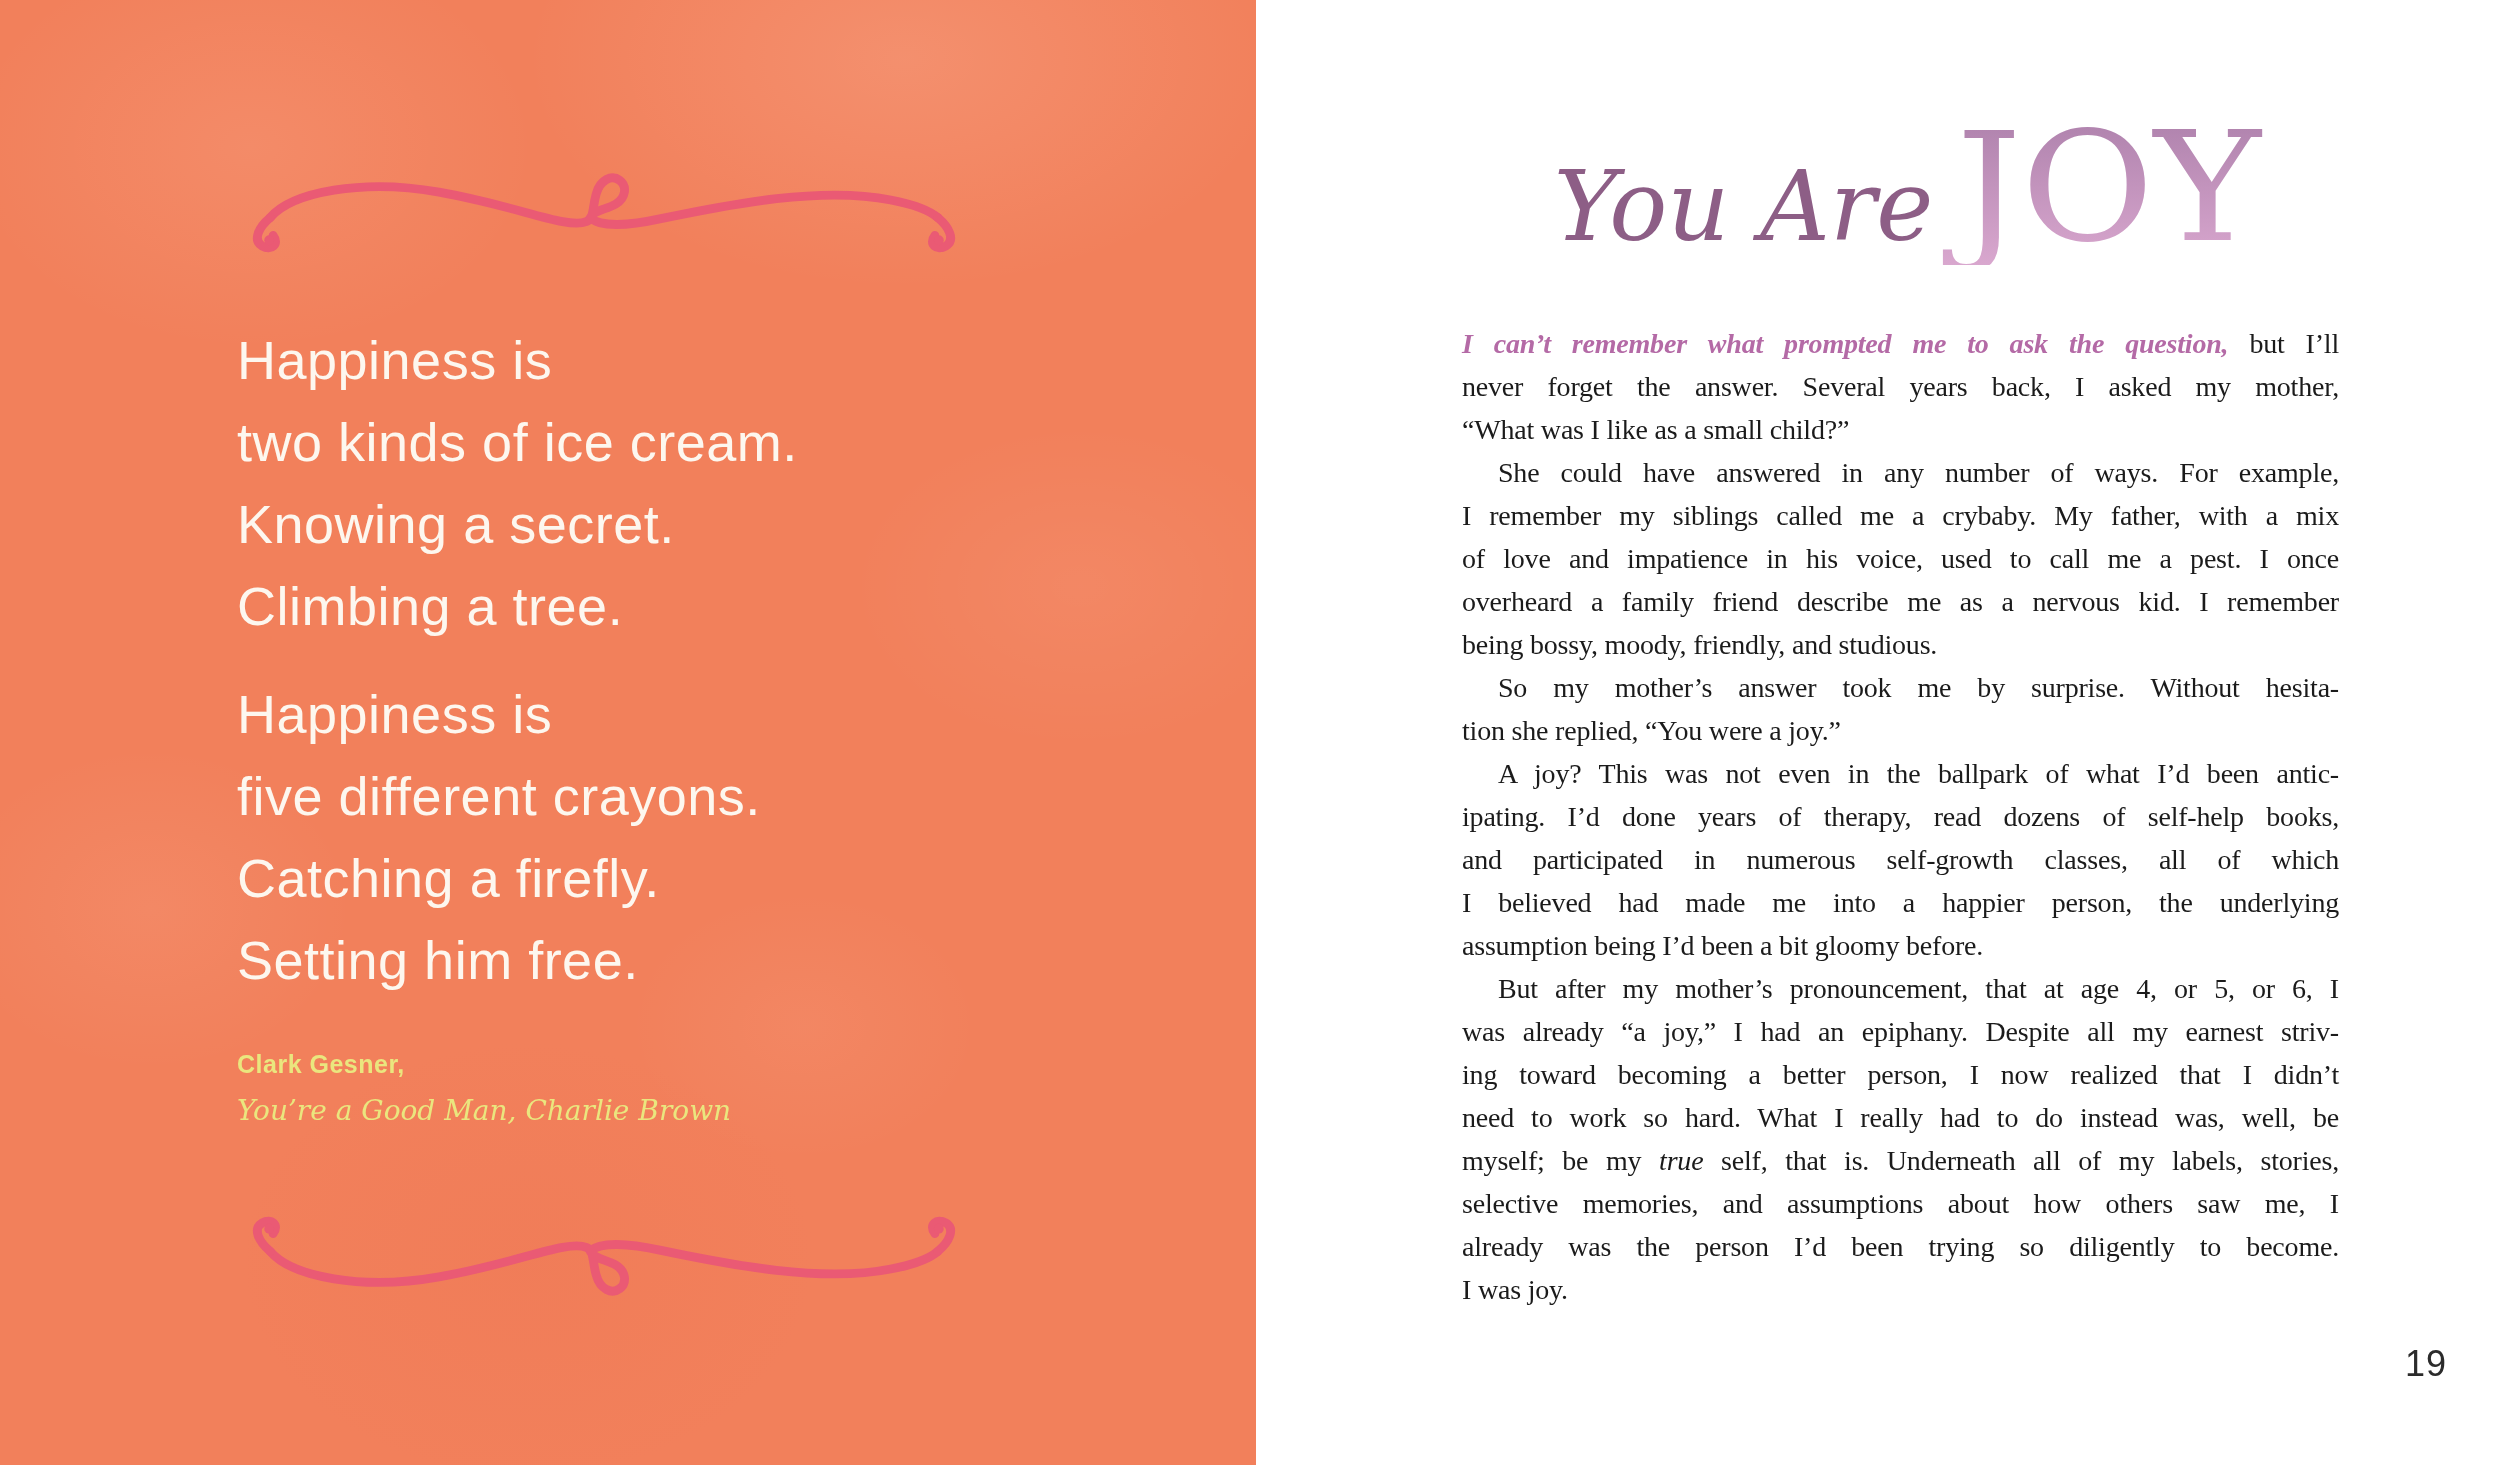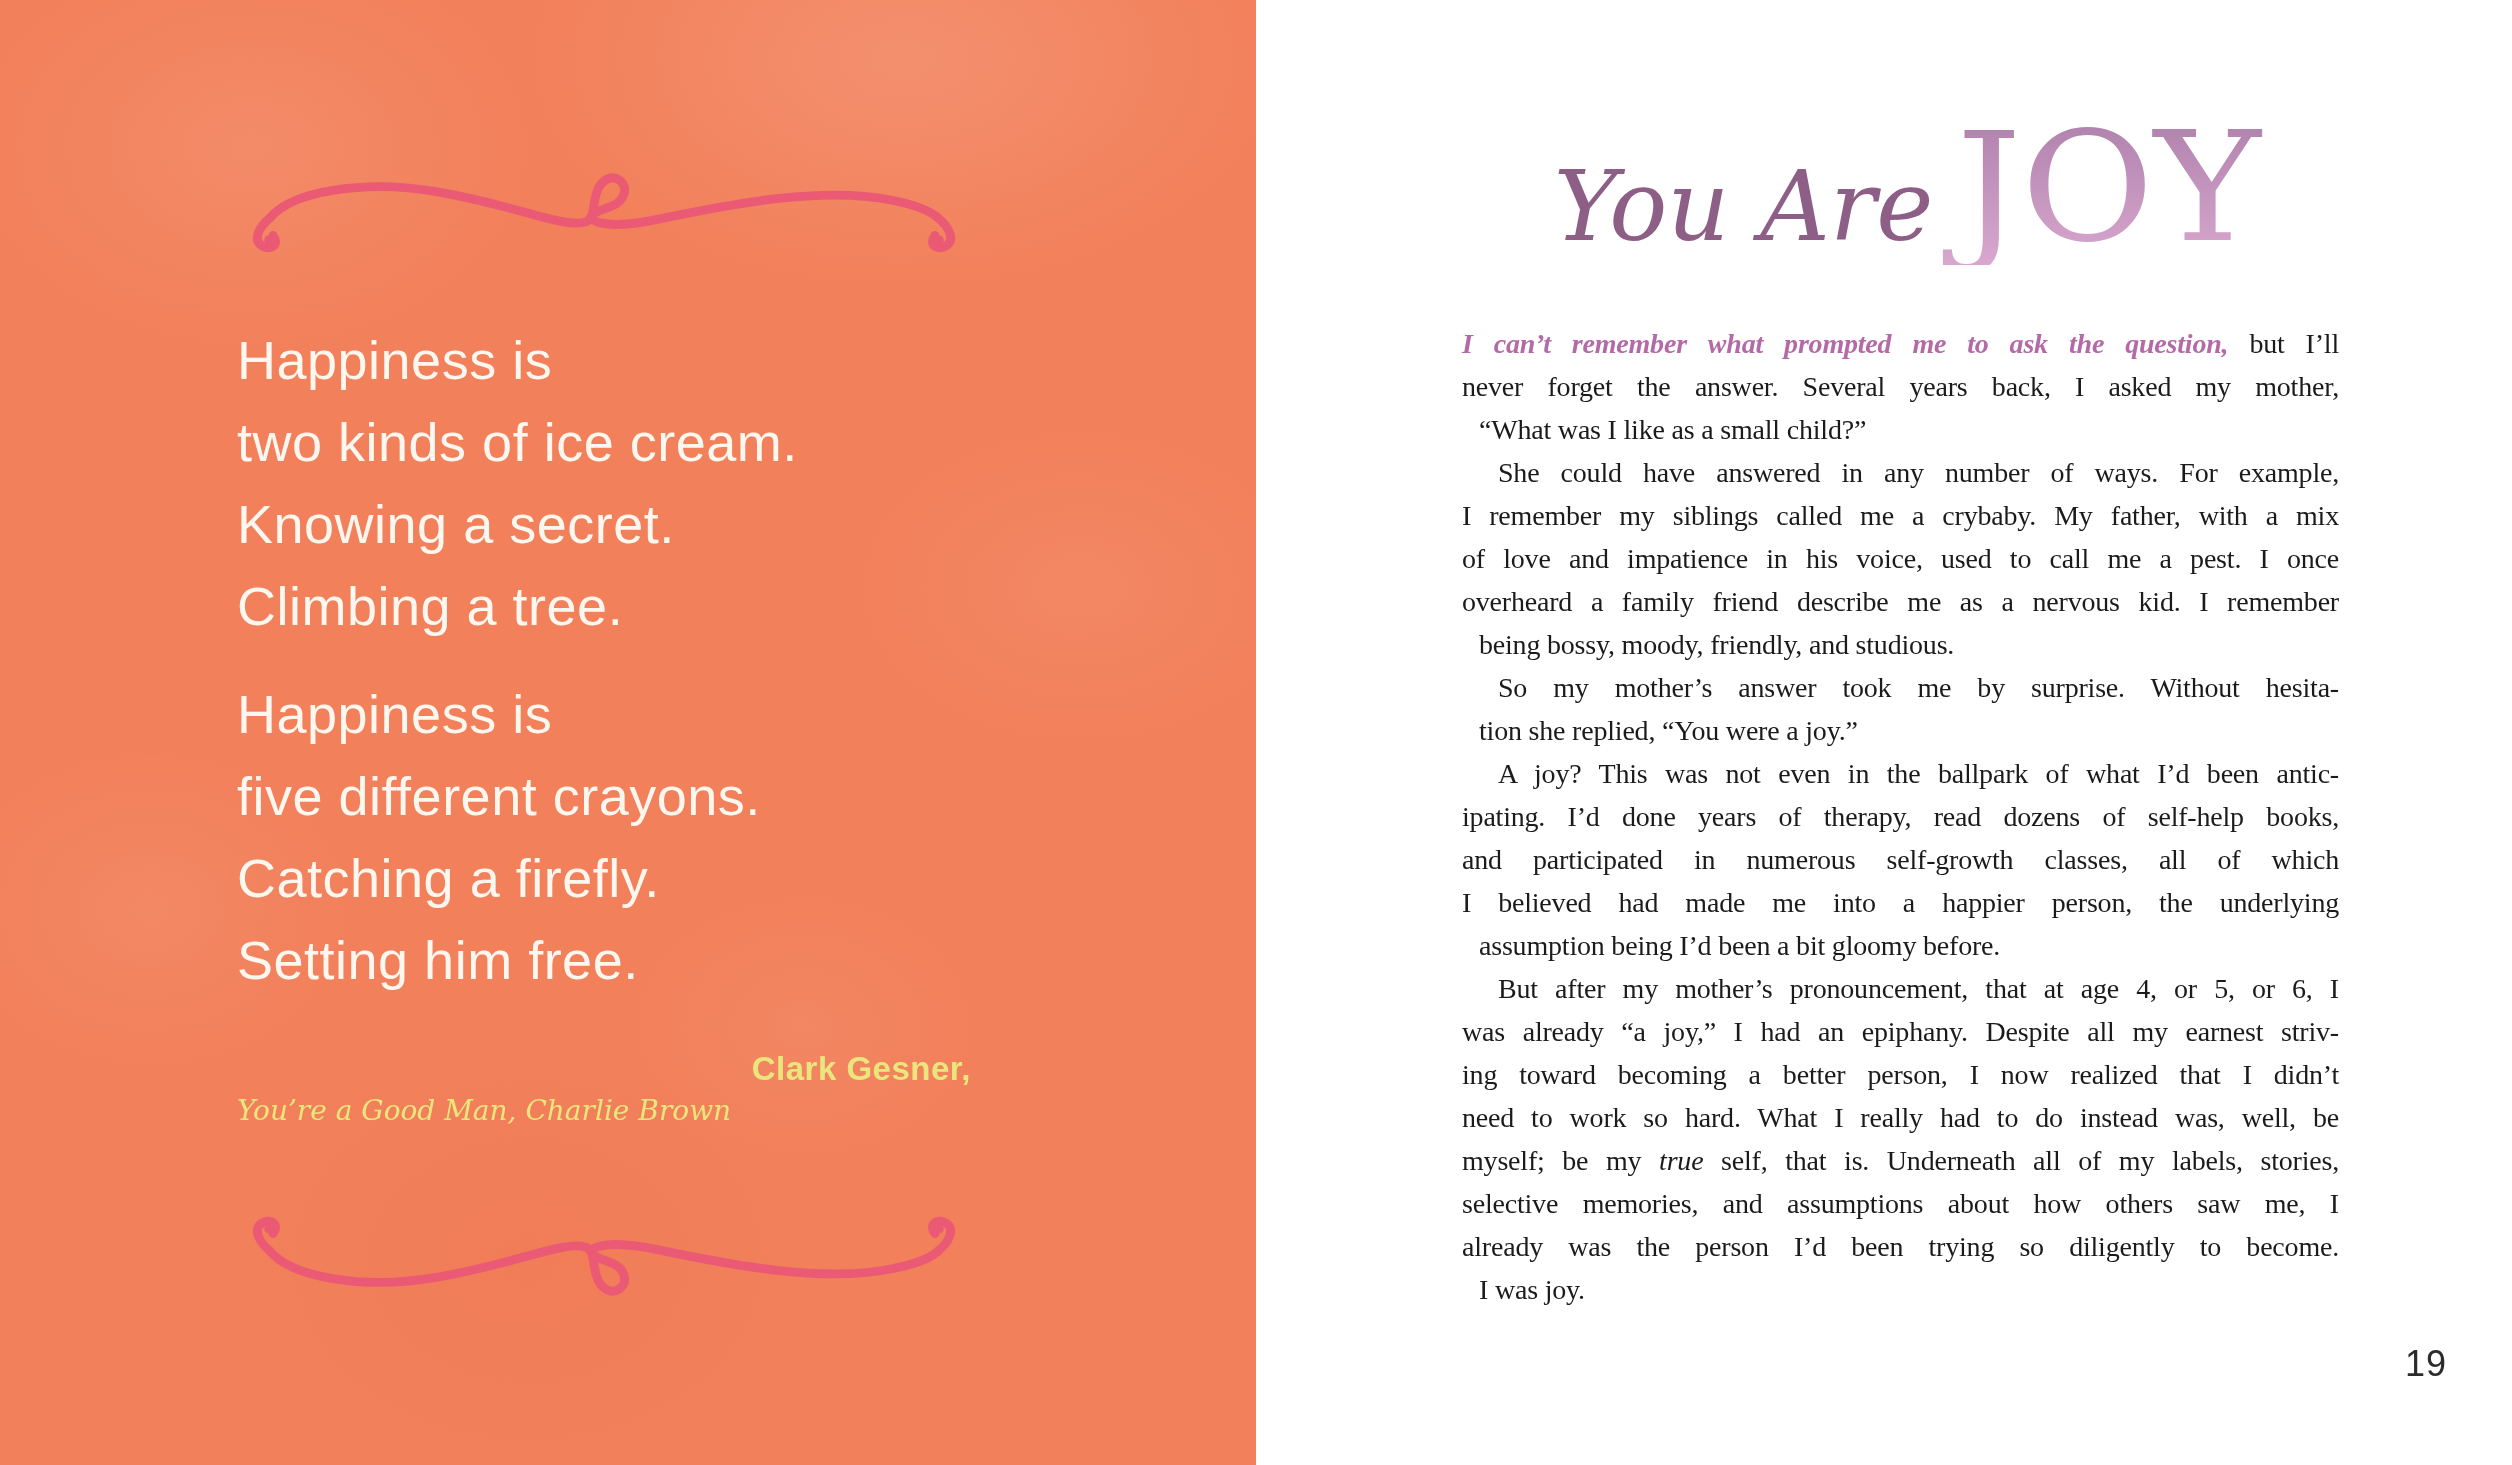--- a/index.html
+++ b/index.html
@@ -23,33 +23,33 @@
   .left-col{position:absolute;left:237px;top:0;width:734px;height:1466px;}
   .flourish{position:absolute;left:0;width:734px;height:108px;color:var(--flourish);}
   .flourish svg{width:100%;height:100%;display:block;}
   .flourish-top{top:147px;}
   .flourish-bottom{top:1214px;transform:scaleY(-1);}
   .stanza{position:absolute;left:0;width:734px;text-align:left;
           font-family:"Liberation Sans",sans-serif;font-weight:300;
           font-size:54px;line-height:82px;color:var(--quote);letter-spacing:0.5px;}
   .stanza-1{top:319px;}
   .stanza-2{top:673px;}
-  .attrib-name{position:absolute;left:0;top:1050px;width:734px;text-align:right;
-          font-family:"Liberation Sans",sans-serif;font-weight:bold;font-size:33px;
+  .attrib-name{position:absolute;left:0;top:1050px;width:734px;text-align:left;
+          font-family:"Liberation Sans",sans-serif;font-weight:bold;font-size:25px;
           color:var(--yellow);letter-spacing:0.5px;}
   .attrib-work{position:absolute;left:0;top:1094px;width:734px;
           font-family:"DejaVu Serif",serif;font-style:italic;font-size:28px;color:var(--yellow);}
   
   .page-right{position:absolute;left:1256px;top:0;width:1256px;height:1466px;background:#ffffff;}
   .title-svg{position:absolute;left:206px;top:120px;width:877px;height:145px;}
   .body-text{position:absolute;left:206px;top:322px;width:877px;
              font-family:"Liberation Serif",serif;font-size:28px;line-height:43px;
              color:var(--ink);letter-spacing:-0.2px;}
   .line{text-align:justify;text-align-last:justify;}
-  .line.noj{text-align:left;text-align-last:auto;margin-left:17px;}
+  .line.noj{text-align:left;text-align-last:auto;}
   .line.ind{text-indent:36px;}
   .lead{color:var(--lead);font-style:italic;font-weight:bold;}
   .em{font-style:italic;}
   .folio{position:absolute;right:65px;top:1343px;font-family:"Liberation Sans",sans-serif;
          font-weight:300;font-size:36px;color:var(--folio);letter-spacing:1px;}
 </style>
 </head>
 <body>
 
 <div class="spread">

